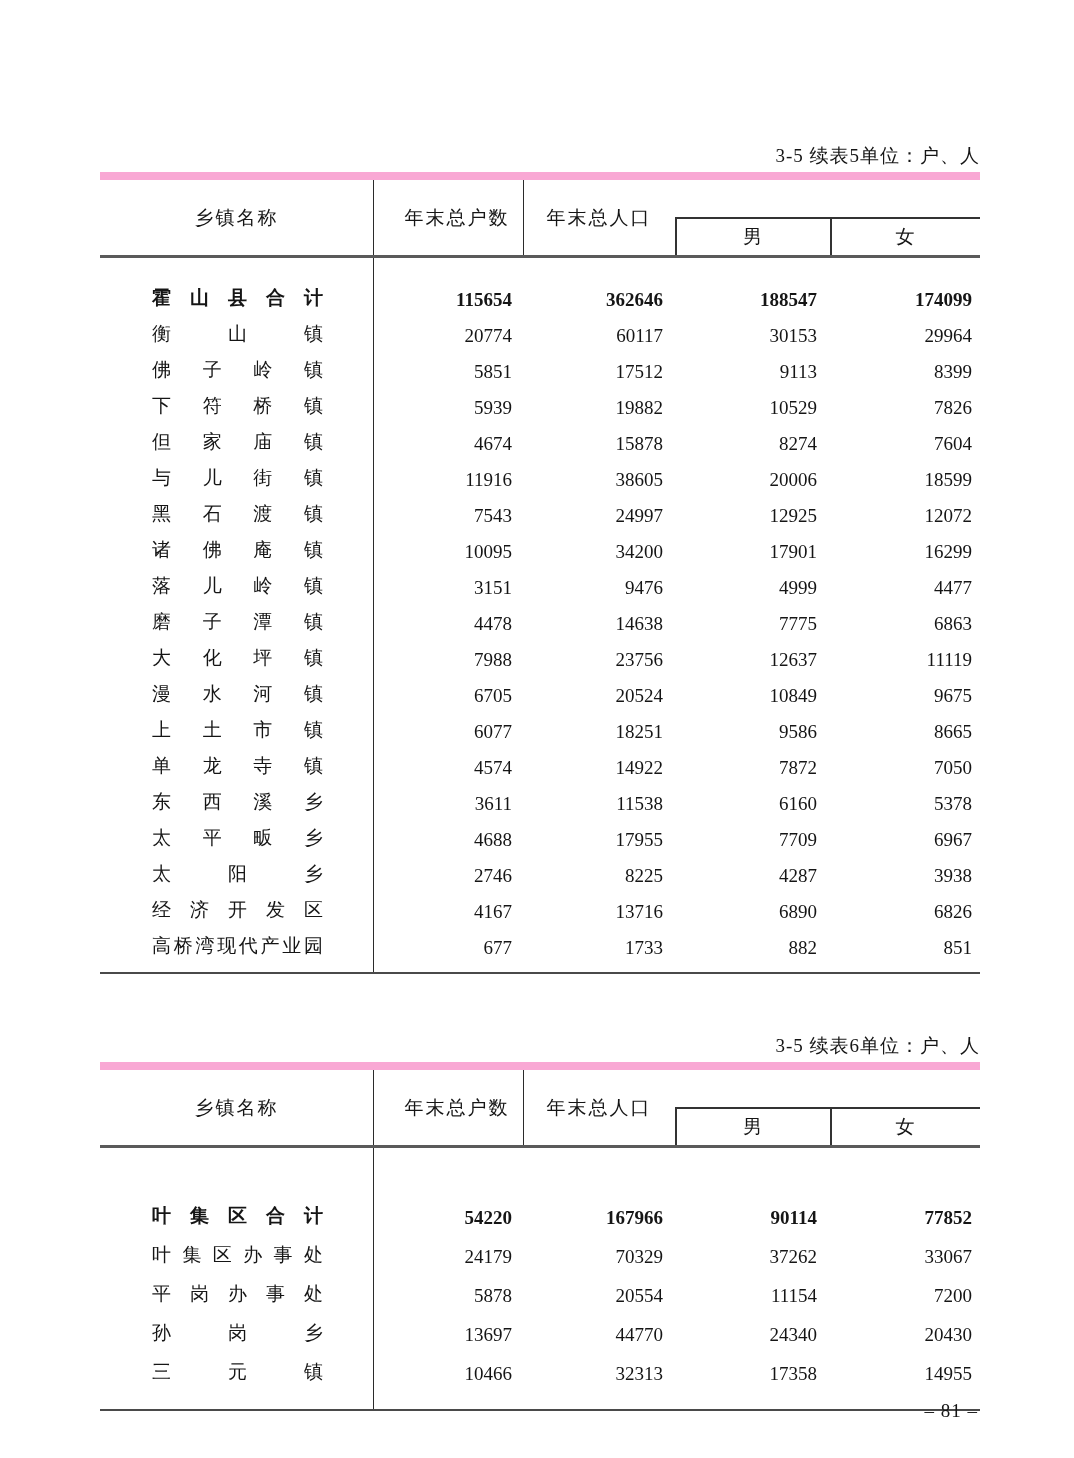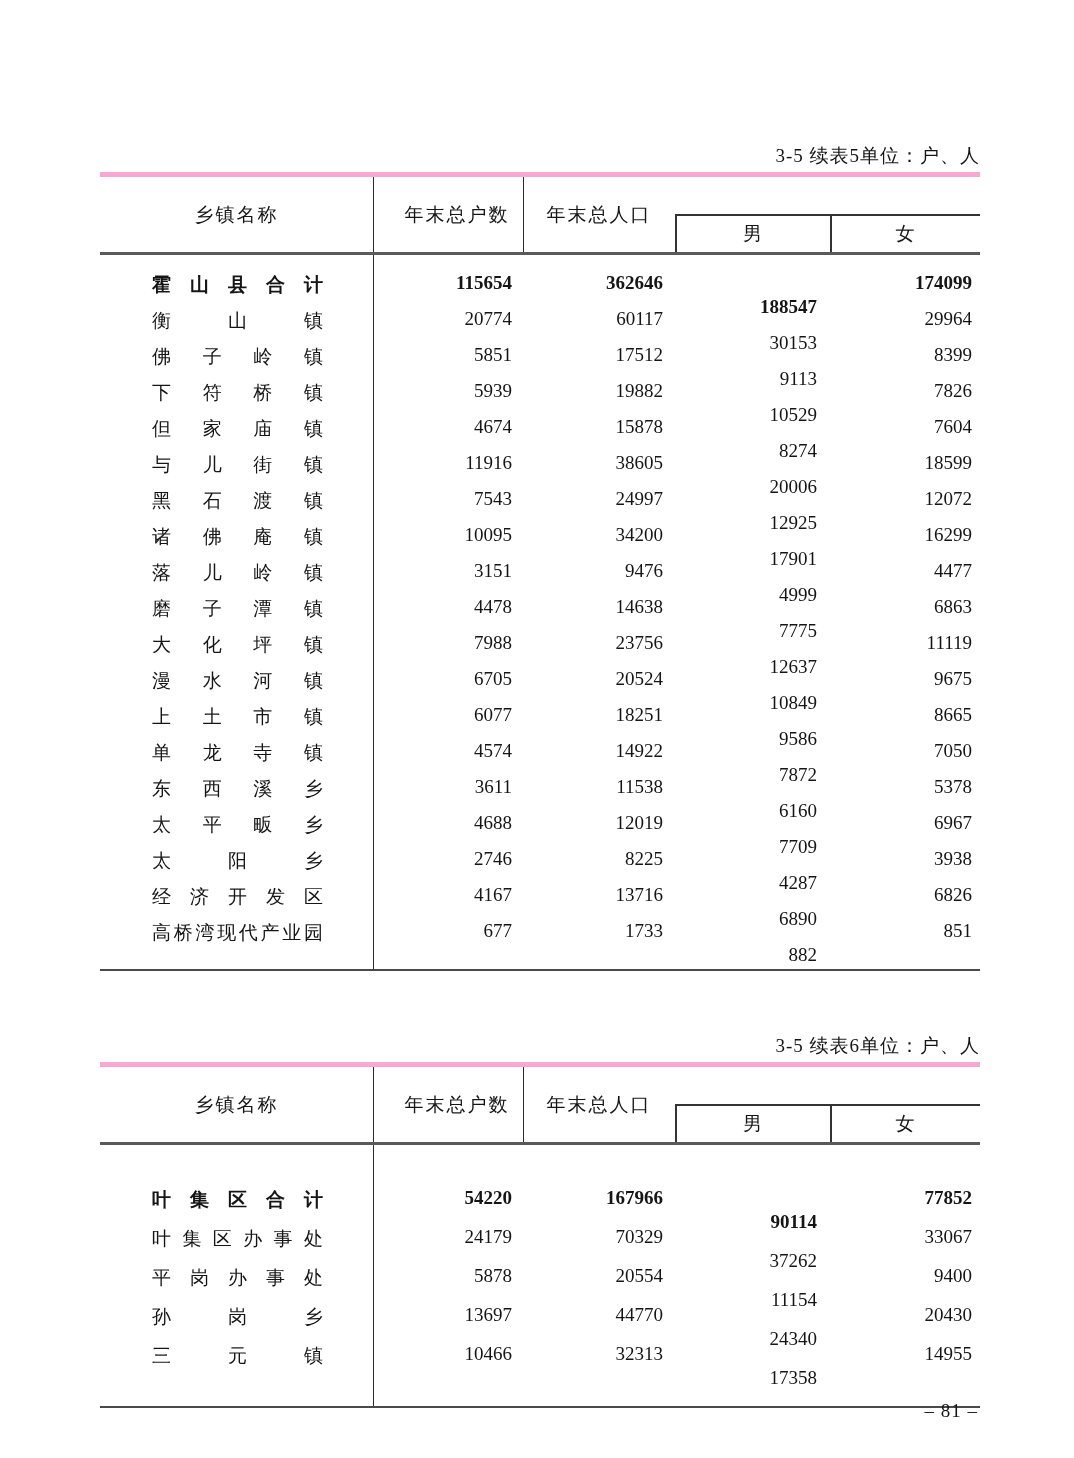--- a/index.html
+++ b/index.html
@@ -11,21 +11,21 @@
   .caption-row{
     position:absolute;left:100px;width:880px;height:24px;
     display:flex;justify-content:flex-end;align-items:center;
   }
   .caption-row .cap-left{letter-spacing:1px;}
   .caption-row .cap-right{letter-spacing:1px;}
   .stat-table{position:absolute;left:100px;width:880px;}
   
   .thead{
     position:relative;height:75px;
-    border-top:5px solid #f9a8d4;
+    border-top:8px solid #f9a8d4;
     border-bottom:3px solid #5a5a5a;
   }
   .th-cell{
     position:absolute;top:0;bottom:0;
     display:flex;align-items:center;justify-content:center;
     letter-spacing:2px;
   }
   .th-name{left:0;width:273px;}
   .th-house{left:273px;width:150px;padding-left:9px;}
   .th-pop{left:423px;width:152px;text-align:right;}
@@ -46,21 +46,21 @@
   
   .tbody{
     position:relative;
     border-bottom:2.5px solid #4a4a4a;
   }
   .tbody .col-divider{
     position:absolute;left:273px;top:0;bottom:0;width:1px;background:#2b2b2b;
   }
   .tb-1{padding:17px 0 13px 0;}
   .tb-2{padding:42px 0 24px 0;}
-  .trow{display:flex;align-items:flex-start;}
+  .trow{display:flex;align-items:flex-end;}
   .tb-1 .trow{height:36px;}
   .tb-2 .trow{height:39px;}
   .trow.bold{font-weight:700;}
   .c-name{
     width:273px;box-sizing:border-box;padding:0 50px 0 52px;
     text-align:justify;text-align-last:justify;
     letter-spacing:0;
   }
   .c-num{text-align:right;}
   .n0{width:139px;}
@@ -195,21 +195,21 @@
       <div class="trow">
         <div class="c-name">东西溪乡</div>
         <div class="c-num n0">3611</div>
         <div class="c-num n1">11538</div>
         <div class="c-num n2">6160</div>
         <div class="c-num n3">5378</div>
       </div>
       <div class="trow">
         <div class="c-name">太平畈乡</div>
         <div class="c-num n0">4688</div>
-        <div class="c-num n1">12019</div>
+        <div class="c-num n1">17955</div>
         <div class="c-num n2">7709</div>
         <div class="c-num n3">6967</div>
       </div>
       <div class="trow">
         <div class="c-name">太阳乡</div>
         <div class="c-num n0">2746</div>
         <div class="c-num n1">8225</div>
         <div class="c-num n2">4287</div>
         <div class="c-num n3">3938</div>
       </div>
@@ -261,21 +261,21 @@
         <div class="c-num n0">24179</div>
         <div class="c-num n1">70329</div>
         <div class="c-num n2">37262</div>
         <div class="c-num n3">33067</div>
       </div>
       <div class="trow">
         <div class="c-name">平岗办事处</div>
         <div class="c-num n0">5878</div>
         <div class="c-num n1">20554</div>
         <div class="c-num n2">11154</div>
-        <div class="c-num n3">9400</div>
+        <div class="c-num n3">7200</div>
       </div>
       <div class="trow">
         <div class="c-name">孙岗乡</div>
         <div class="c-num n0">13697</div>
         <div class="c-num n1">44770</div>
         <div class="c-num n2">24340</div>
         <div class="c-num n3">20430</div>
       </div>
       <div class="trow">
         <div class="c-name">三元镇</div>

